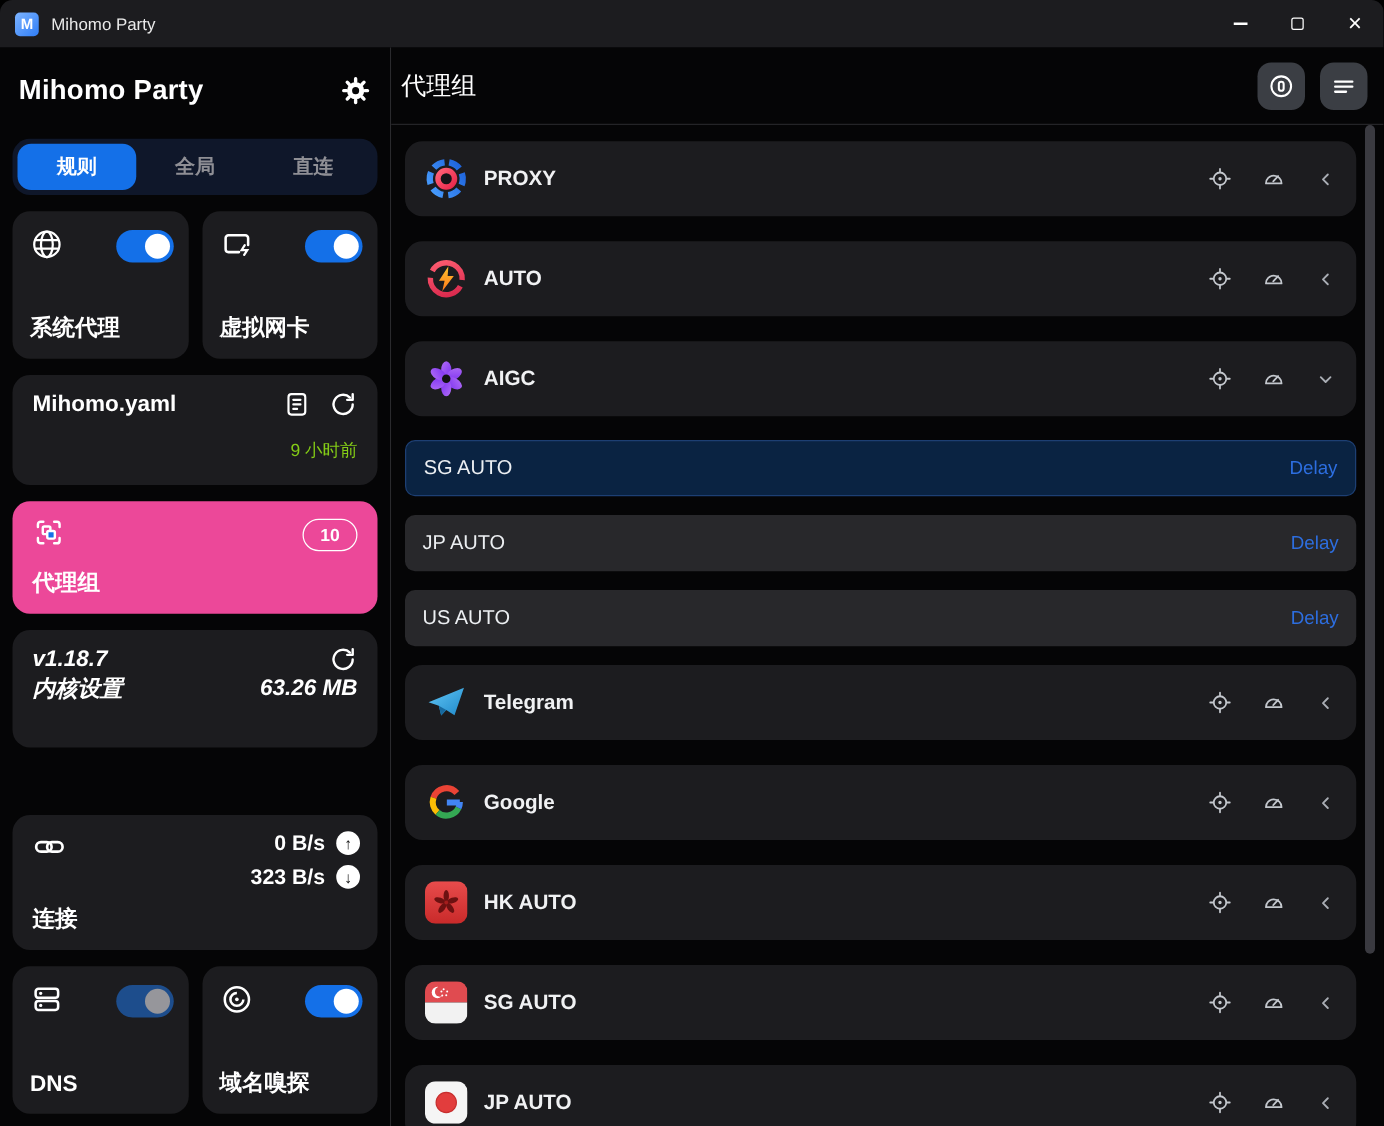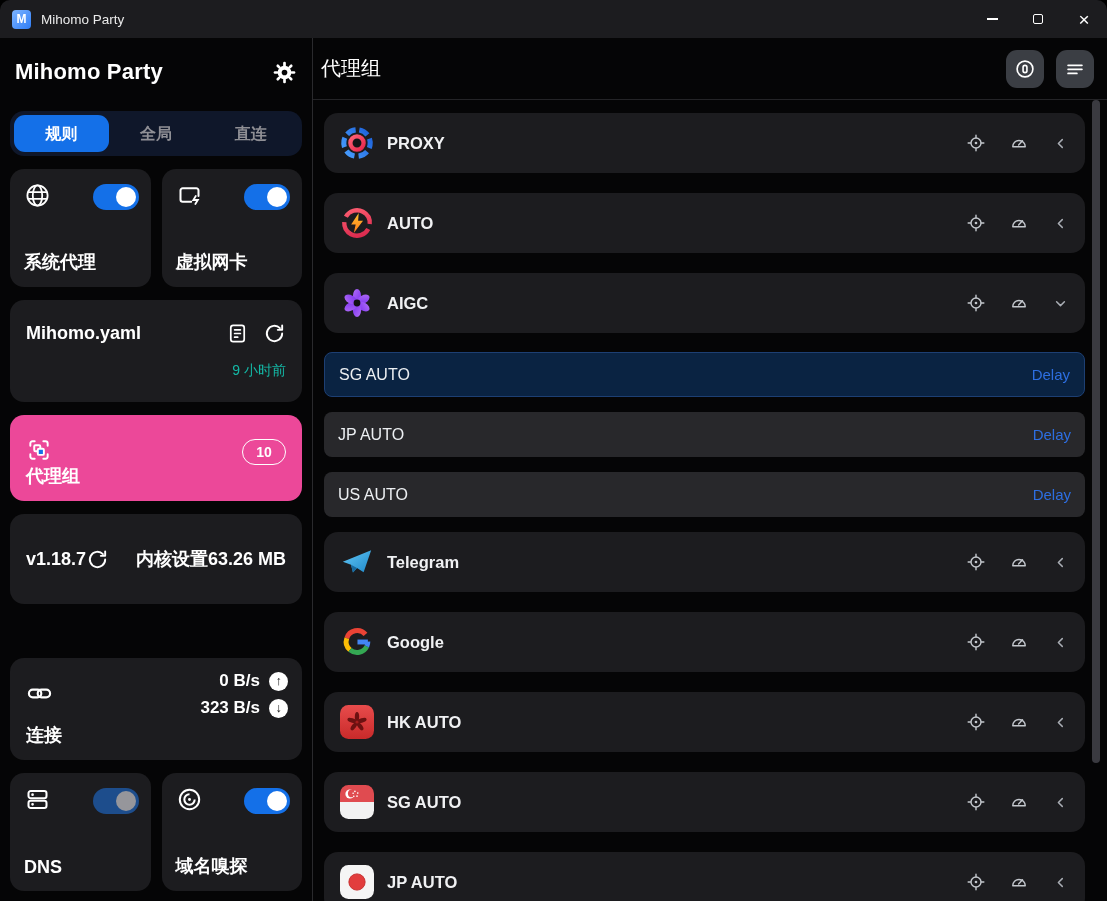--- a/index.html
+++ b/index.html
@@ -30,47 +30,47 @@
   .gear { margin-left:auto; display:flex; cursor:pointer; }
   .gear svg { width:25px; height:25px; }
 
   
   .tabbar { flex:0 0 45px; background:#0f172a; border-radius:14px; display:flex; align-items:center; padding:4px; }
   .tab { flex:1; height:37px; line-height:37px; text-align:center; color:#8f8f95; font-size:16px;
          font-weight:700; border-radius:11px; cursor:pointer; }
   .tab.active { background:#1470e8; color:#fff; }
 
   
-  .card { background:#1c1c1f; border-radius:14px; padding:22px 16px; }
+  .card { background:#1c1c1f; border-radius:14px; padding:12px 16px; }
   .cards-2col { display:flex; gap:11px; }
   .toggle-card { flex:1; height:118px; background:#1c1c1f; border-radius:14px; padding:13px 12px 13px 14px;
                  position:relative; cursor:pointer; }
   .toggle-card .t-icon svg { width:27px; height:27px; }
   .t-label { position:absolute; left:14px; bottom:13px; color:#fff; font-size:18px; font-weight:700; }
   .switch { position:absolute; top:15px; right:12px; width:46px; height:26px; border-radius:13px;
             background:#3a3a40; }
   .switch .knob { position:absolute; top:3px; right:3px; width:20px; height:20px; border-radius:50%; background:#fff; }
   .switch.on { background:#1470e8; }
   .switch.on.muted { background:#1d4d8c; }
   .switch.on.muted .knob { background:#96969b; }
 
   .card-row { display:flex; align-items:center; gap:14px; }
   .card-title { color:#fff; font-size:18px; font-weight:700; flex:1; }
   .icon-btn { display:flex; cursor:pointer; }
   .icon-btn svg { width:23px; height:23px; }
   .profile-card { height:104px; cursor:pointer; }
-  .updated { text-align:right; color:#14b8a6; font-size:14px; margin-top:17px; }
+  .updated { text-align:right; color:#84cc16; font-size:14px; margin-top:17px; }
 
   .groups-card { height:107px; background:#ec4899; position:relative; cursor:pointer; }
   .groups-card .card-label { position:absolute; left:16px; bottom:13px; color:#fff; font-size:18px; font-weight:700; }
   .badge { margin-left:auto; border:1.5px solid #fff; border-radius:999px; min-width:44px; height:26px;
            display:flex; align-items:center; justify-content:center; color:#fff; font-size:14px; font-weight:600; }
   .groups-card .g-icon svg { width:26px; height:26px; }
 
-  .core-card { height:112px; display:flex; flex-direction:row; justify-content:space-between; cursor:pointer; }
+  .core-card { height:112px; display:flex; flex-direction:column; cursor:pointer;font-style:italic; }
   .core-row { display:flex; align-items:center; }
   .core-version { color:#fff; font-size:18px; font-weight:700; flex:1; }
   .core-label { color:#fff; font-size:18px; font-weight:700; flex:1; }
   .core-mem { color:#fff; font-size:18px; font-weight:700; }
 
   .conn-card { height:130px; position:relative; cursor:pointer;margin-top:41px; }
   .conn-card .c-icon svg { width:27px; height:27px; }
   .rates { position:absolute; top:13px; right:14px; display:flex; flex-direction:column; gap:7px; }
   .rate-row { display:flex; align-items:center; justify-content:flex-end; gap:9px; }
   .rate-val { color:#fff; font-size:17px; font-weight:700; }

